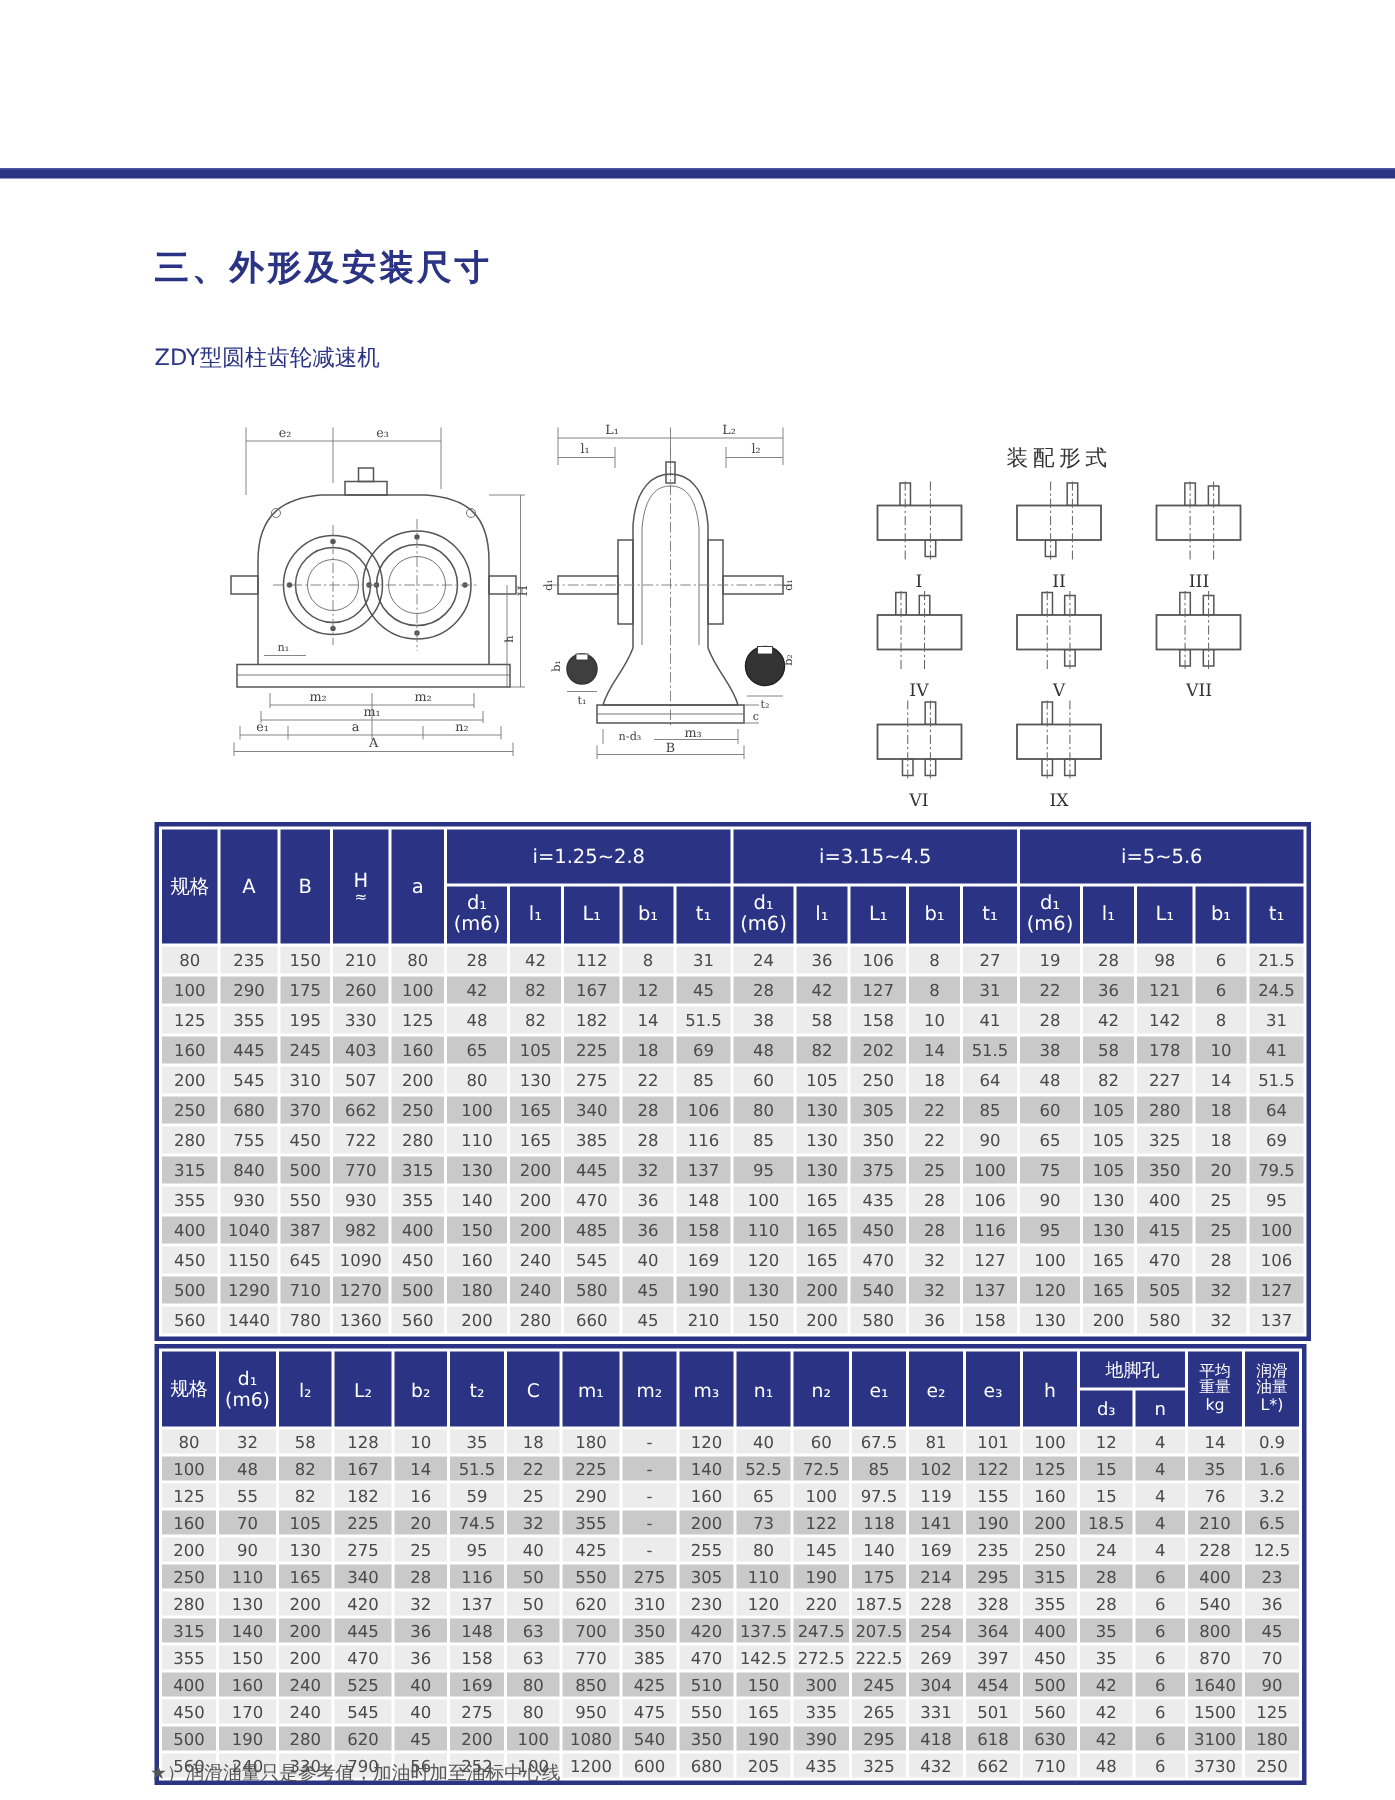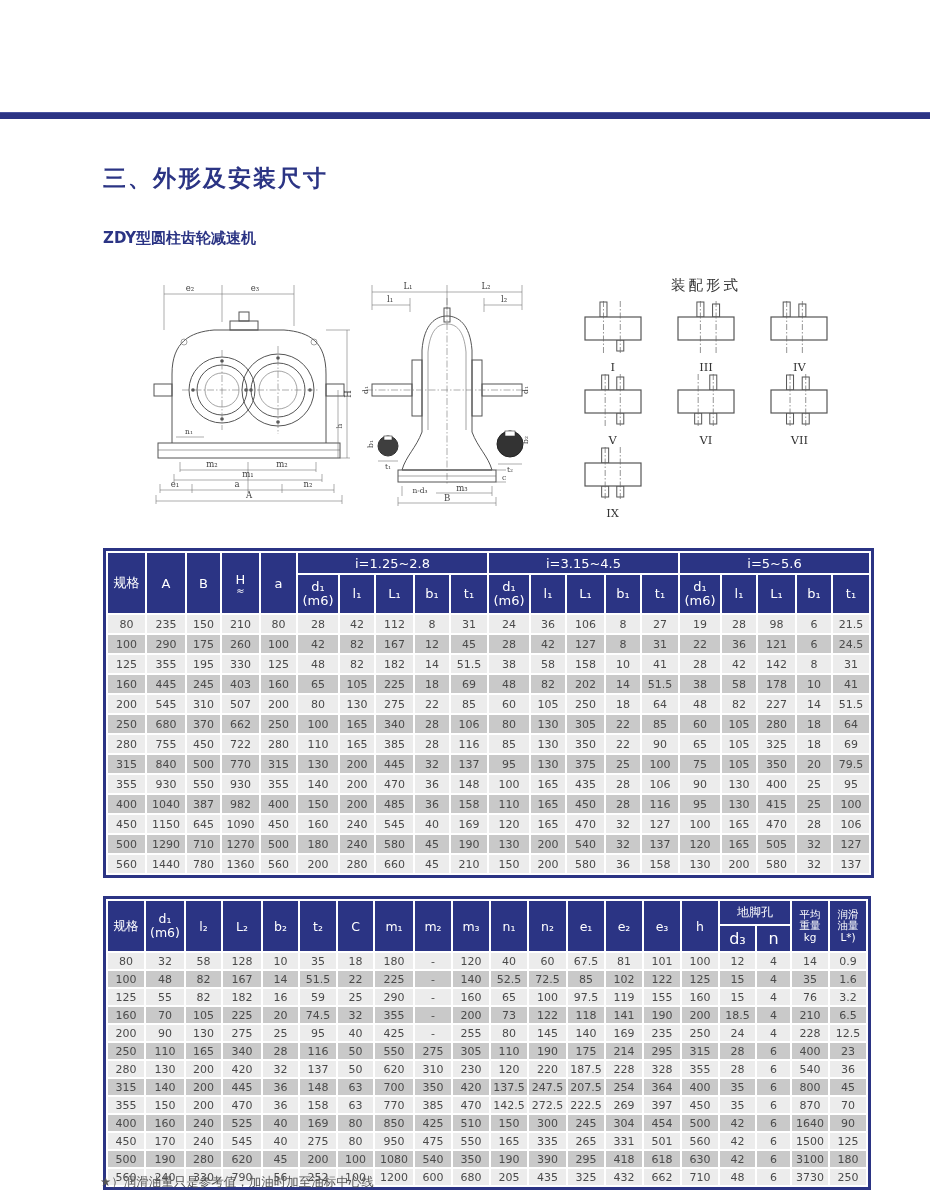--- a/index.html
+++ b/index.html
@@ -2,53 +2,53 @@
 <html><head>
 <meta charset="utf-8">
 <style>
   * { margin:0; padding:0; box-sizing:border-box; }
   html,body { width:930px; background:#fff; font-family:"DejaVu Sans","Liberation Sans",sans-serif; }
   .page { position:relative; width:930px; height:1200px; background:#fff; overflow:hidden; }
 
   .top-rule { position:absolute; left:0; top:112px; width:930px; height:7px; background:#2b3484; border-top:1px solid #4a55a0; }
 
   .title { position:absolute; left:103px; top:163px; font-size:23px; font-weight:bold; color:#2b3484; letter-spacing:2px; }
-  .subtitle { position:absolute; left:103px; top:229px; font-size:15px; font-weight:bold; color:#2b3484;text-align:right; }
+  .subtitle { position:absolute; left:103px; top:229px; font-size:15px; font-weight:normal; color:#2b3484;text-align:right; }
 
   .draw-front { position:absolute; left:142px; top:280px; }
   .draw-side  { position:absolute; left:358px; top:280px; }
   svg .ln { stroke:#555; stroke-width:1; fill:none; }
   svg .ln2 { stroke:#666; stroke-width:0.6; fill:none; }
   svg .dim { stroke:#777; stroke-width:0.6; fill:none; }
   svg .cl  { stroke:#777; stroke-width:0.6; fill:none; stroke-dasharray:7 2 1.5 2; }
   svg text.lab { font-size:8.5px; fill:#444; text-anchor:middle; font-family:"DejaVu Serif","DejaVu Sans",serif; }
   svg text.lab.sm { font-size:7.5px; }
 
-  .assembly { position:absolute; left:566px; top:276px; width:280px; }
+  .assembly { position:absolute; left:566px; top:296px; width:280px; }
   .assembly-title { text-align:center; font-size:14.5px; color:#333; letter-spacing:3px; margin-bottom:3px; font-family:"DejaVu Serif",serif; }
   .cfg-grid { display:grid; grid-template-columns:repeat(3, 1fr); row-gap:0px; }
   .cfg { text-align:center; height:73px; }
   .cfg-label { font-size:11.5px; color:#333; font-family:"DejaVu Serif",serif; line-height:10px; }
 
   table.dims { position:absolute; left:103px; border-collapse:separate; border-spacing:2px; background:#fff;
                border:3px solid #2b3484; table-layout:fixed; }
   .t1 { top:548px; width:724px; }
   .t2 { top:896px; width:724px; }
   table.dims th { background:#2b3484; color:#fff; font-weight:normal; text-align:center; vertical-align:middle; font-size:13px; overflow:hidden; }
   table.dims td { text-align:center; color:#4a4a4a; font-size:11px; overflow:hidden; }
   .t1 td { height:18px; }
   .t2 td { height:16px; }
   tr.light td { background:#ececec; }
   tr.dark td { background:#c9c9c9; }
-  th.grp { height:20px; font-size:12.5px;margin-left:40px; }
+  th.grp { height:36px; font-size:12.5px;margin-left:40px; }
   .t1 th.sub { height:38px; }
   th.pre { white-space:pre-line; line-height:1.1; font-size:12px; }
   .t2 th.main { height:50px; font-size:12.5px; }
   .t2 th.grp2 { height:15px; font-size:12px; }
-  .t2 th.sub2 { height:17px; font-size:16px; }
+  .t2 th.sub2 { height:17px; font-size:12px; }
   .t2 th.tri { font-size:10.5px; }
   .approx { display:block; font-size:10px; line-height:8px; }
 
   .footnote { position:absolute; left:100px; top:1174px; font-size:12.5px; color:#555; }
 </style>
 </head>
 <body>
 
 <div class="page">
 
@@ -195,20 +195,27 @@
     <div class="assembly-title">装配形式</div>
     <div class="cfg-grid">
         <div class="cfg"><svg width="82" height="60" viewBox="0 0 82 60">
             <rect x="27.98" y="4" width="7" height="15" fill="#fff" stroke="#555" stroke-width="1"></rect>
             <rect x="44.78" y="42" width="7" height="11" fill="#fff" stroke="#555" stroke-width="1"></rect>
             <rect x="13" y="19" width="56" height="23" fill="#fff" stroke="#555" stroke-width="1.2"></rect>
             <line x1="31.48" y1="3" x2="31.48" y2="57" stroke="#666" stroke-width="0.7" stroke-dasharray="6 2 1.5 2"></line>
             <line x1="48.28" y1="3" x2="48.28" y2="57" stroke="#666" stroke-width="0.7" stroke-dasharray="6 2 1.5 2"></line>
           </svg><div class="cfg-label">I</div></div>
         <div class="cfg"><svg width="82" height="60" viewBox="0 0 82 60">
+            <rect x="46.46" y="4" width="7" height="15" fill="#fff" stroke="#555" stroke-width="1"></rect>
+            <rect x="31.900000000000006" y="42" width="7" height="11" fill="#fff" stroke="#555" stroke-width="1"></rect>
+            <rect x="13" y="19" width="56" height="23" fill="#fff" stroke="#555" stroke-width="1.2"></rect>
+            <line x1="49.96" y1="3" x2="49.96" y2="57" stroke="#666" stroke-width="0.7" stroke-dasharray="6 2 1.5 2"></line>
+            <line x1="35.400000000000006" y1="3" x2="35.400000000000006" y2="57" stroke="#666" stroke-width="0.7" stroke-dasharray="6 2 1.5 2"></line>
+          </svg><div class="cfg-label">II</div></div>
+        <div class="cfg"><svg width="82" height="60" viewBox="0 0 82 60">
             <rect x="31.900000000000006" y="4" width="7" height="15" fill="#fff" stroke="#555" stroke-width="1"></rect>
             <rect x="47.580000000000005" y="6" width="7" height="13" fill="#fff" stroke="#555" stroke-width="1"></rect>
             <rect x="13" y="19" width="56" height="23" fill="#fff" stroke="#555" stroke-width="1.2"></rect>
             <line x1="35.400000000000006" y1="3" x2="35.400000000000006" y2="57" stroke="#666" stroke-width="0.7" stroke-dasharray="6 2 1.5 2"></line>
             <line x1="51.080000000000005" y1="3" x2="51.080000000000005" y2="57" stroke="#666" stroke-width="0.7" stroke-dasharray="6 2 1.5 2"></line>
           </svg><div class="cfg-label">III</div></div>
         <div class="cfg"><svg width="82" height="60" viewBox="0 0 82 60">
             <rect x="25.18" y="4" width="7" height="15" fill="#fff" stroke="#555" stroke-width="1"></rect>
             <rect x="40.86" y="6" width="7" height="13" fill="#fff" stroke="#555" stroke-width="1"></rect>
             <rect x="13" y="19" width="56" height="23" fill="#fff" stroke="#555" stroke-width="1.2"></rect>
@@ -217,36 +224,36 @@
           </svg><div class="cfg-label">IV</div></div>
         <div class="cfg"><svg width="82" height="60" viewBox="0 0 82 60">
             <rect x="29.659999999999997" y="4" width="7" height="15" fill="#fff" stroke="#555" stroke-width="1"></rect>
             <rect x="44.78" y="6" width="7" height="13" fill="#fff" stroke="#555" stroke-width="1"></rect>
             <rect x="44.78" y="42" width="7" height="11" fill="#fff" stroke="#555" stroke-width="1"></rect>
             <rect x="13" y="19" width="56" height="23" fill="#fff" stroke="#555" stroke-width="1.2"></rect>
             <line x1="33.16" y1="3" x2="33.16" y2="57" stroke="#666" stroke-width="0.7" stroke-dasharray="6 2 1.5 2"></line>
             <line x1="48.28" y1="3" x2="48.28" y2="57" stroke="#666" stroke-width="0.7" stroke-dasharray="6 2 1.5 2"></line>
           </svg><div class="cfg-label">V</div></div>
         <div class="cfg"><svg width="82" height="60" viewBox="0 0 82 60">
-            <rect x="44.78" y="4" width="7" height="15" fill="#fff" stroke="#555" stroke-width="1"></rect>
-            <rect x="29.659999999999997" y="42" width="7" height="11" fill="#fff" stroke="#555" stroke-width="1"></rect>
-            <rect x="44.78" y="42" width="7" height="11" fill="#fff" stroke="#555" stroke-width="1"></rect>
-            <rect x="13" y="19" width="56" height="23" fill="#fff" stroke="#555" stroke-width="1.2"></rect>
-            <line x1="48.28" y1="3" x2="48.28" y2="57" stroke="#666" stroke-width="0.7" stroke-dasharray="6 2 1.5 2"></line>
-            <line x1="33.16" y1="3" x2="33.16" y2="57" stroke="#666" stroke-width="0.7" stroke-dasharray="6 2 1.5 2"></line>
-          </svg><div class="cfg-label">VI</div></div>
-        <div class="cfg"><svg width="82" height="60" viewBox="0 0 82 60">
             <rect x="28.540000000000006" y="4" width="7" height="15" fill="#fff" stroke="#555" stroke-width="1"></rect>
             <rect x="44.22" y="6" width="7" height="13" fill="#fff" stroke="#555" stroke-width="1"></rect>
             <rect x="28.540000000000006" y="42" width="7" height="11" fill="#fff" stroke="#555" stroke-width="1"></rect>
             <rect x="44.22" y="42" width="7" height="11" fill="#fff" stroke="#555" stroke-width="1"></rect>
             <rect x="13" y="19" width="56" height="23" fill="#fff" stroke="#555" stroke-width="1.2"></rect>
             <line x1="32.040000000000006" y1="3" x2="32.040000000000006" y2="57" stroke="#666" stroke-width="0.7" stroke-dasharray="6 2 1.5 2"></line>
             <line x1="47.72" y1="3" x2="47.72" y2="57" stroke="#666" stroke-width="0.7" stroke-dasharray="6 2 1.5 2"></line>
           </svg><div class="cfg-label">VII</div></div>
+        <div class="cfg"><svg width="82" height="60" viewBox="0 0 82 60">
+            <rect x="44.78" y="4" width="7" height="15" fill="#fff" stroke="#555" stroke-width="1"></rect>
+            <rect x="29.659999999999997" y="42" width="7" height="11" fill="#fff" stroke="#555" stroke-width="1"></rect>
+            <rect x="44.78" y="42" width="7" height="11" fill="#fff" stroke="#555" stroke-width="1"></rect>
+            <rect x="13" y="19" width="56" height="23" fill="#fff" stroke="#555" stroke-width="1.2"></rect>
+            <line x1="48.28" y1="3" x2="48.28" y2="57" stroke="#666" stroke-width="0.7" stroke-dasharray="6 2 1.5 2"></line>
+            <line x1="33.16" y1="3" x2="33.16" y2="57" stroke="#666" stroke-width="0.7" stroke-dasharray="6 2 1.5 2"></line>
+          </svg><div class="cfg-label">VI</div></div>
         <div class="cfg"><svg width="82" height="60" viewBox="0 0 82 60">
             <rect x="29.659999999999997" y="4" width="7" height="15" fill="#fff" stroke="#555" stroke-width="1"></rect>
             <rect x="29.659999999999997" y="42" width="7" height="11" fill="#fff" stroke="#555" stroke-width="1"></rect>
             <rect x="44.78" y="42" width="7" height="11" fill="#fff" stroke="#555" stroke-width="1"></rect>
             <rect x="13" y="19" width="56" height="23" fill="#fff" stroke="#555" stroke-width="1.2"></rect>
             <line x1="33.16" y1="3" x2="33.16" y2="57" stroke="#666" stroke-width="0.7" stroke-dasharray="6 2 1.5 2"></line>
             <line x1="48.28" y1="3" x2="48.28" y2="57" stroke="#666" stroke-width="0.7" stroke-dasharray="6 2 1.5 2"></line>
           </svg><div class="cfg-label">IX</div></div>
       </div>
   </div>

